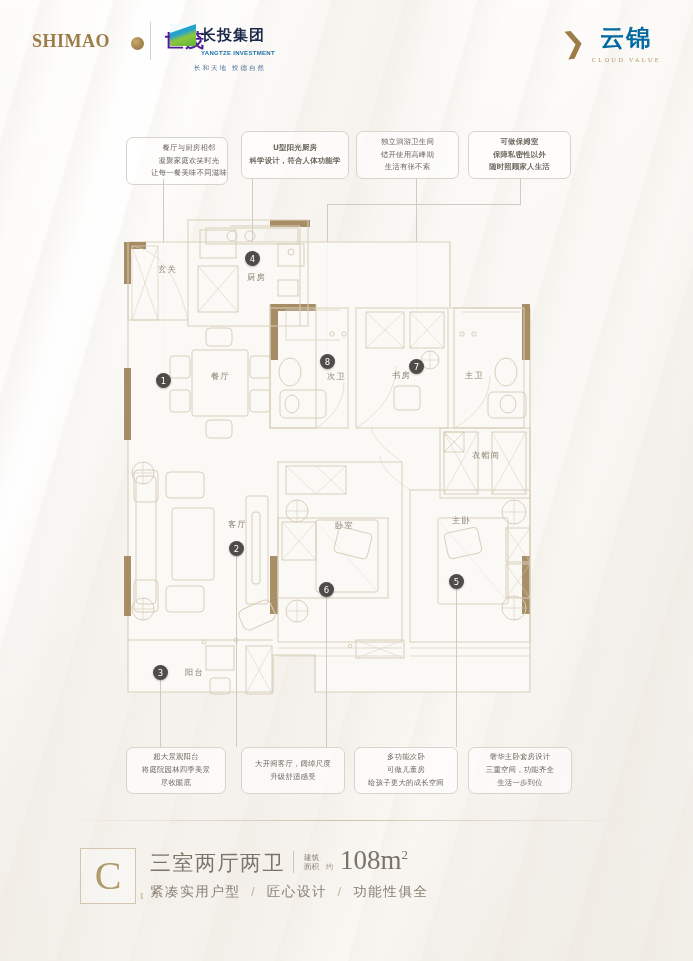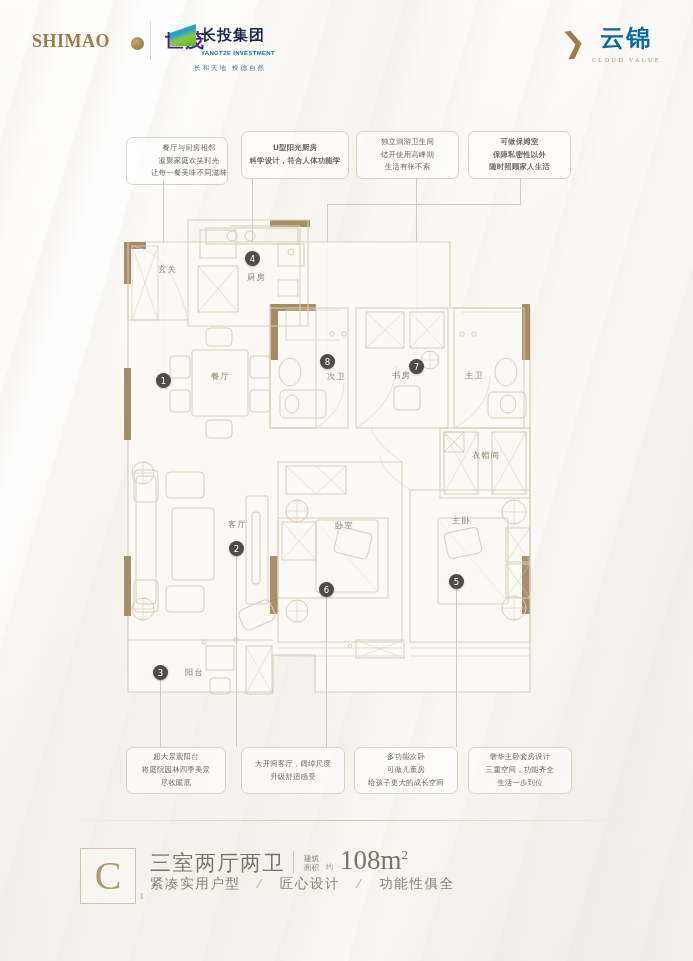--- a/index.html
+++ b/index.html
@@ -81,26 +81,26 @@
   .badge{position:absolute;left:80px;top:28px;width:56px;height:56px;border:1px solid #d3c7ae;
     box-sizing:border-box;display:flex;align-items:center;justify-content:center;background:rgba(255,255,255,.35);}
   .badge-c{font-family:"Liberation Serif","DejaVu Serif",serif;font-size:40px;color:#b09a6e;line-height:1;
     position:relative;font-weight:400;}
   .badge-sub{font-family:"Liberation Serif",serif;font-size:9px;color:#b09a6e;position:absolute;
     right:-9px;bottom:2px;}
   .title-wrap{position:absolute;left:150px;top:28px;}
   .title-row1{display:flex;align-items:flex-end;gap:6px;}
   .t-main{font-family:"DejaVu Sans",sans-serif;font-size:21px;color:#7d7468;letter-spacing:1.5px;line-height:1;}
   .t-bar{width:1px;height:22px;background:#cfc6b4;margin:0 4px 1px 2px;}
-  .t-area-lbl{font-family:Liberation Sans, sans-serif;font-size:7.5px;color:#8a8073;line-height:1.25;
+  .t-area-lbl{font-family:Liberation Mono, monospace;font-size:7.5px;color:#8a8073;line-height:1.25;
     display:flex;flex-direction:column;margin-bottom:1px;}
   .t-approx{font-family:"DejaVu Sans",sans-serif;font-size:7px;color:#9a8f80;margin:0 1px 2px 1px;align-self:flex-end;}
   .t-num{font-family:"Liberation Serif","DejaVu Serif",serif;font-size:27px;color:#7d7468;line-height:.95;}
   .t-num sup{font-size:13px;}
-  .title-row2{font-family:Liberation Mono, monospace;font-size:13.5px;color:#8a8073;letter-spacing:1.6px;margin-top:1px;}
+  .title-row2{font-family:Liberation Sans, sans-serif;font-size:13.5px;color:#8a8073;letter-spacing:1.6px;margin-top:9px;}
   .title-row2 .sl{color:#c4b89f;margin:0 5px;}
 </style>
 </head>
 <body>
 
 <div class="sheet">
   <div class="bg-silk"></div>
   <div class="bg-silk2"></div>
 
   <div class="header">

